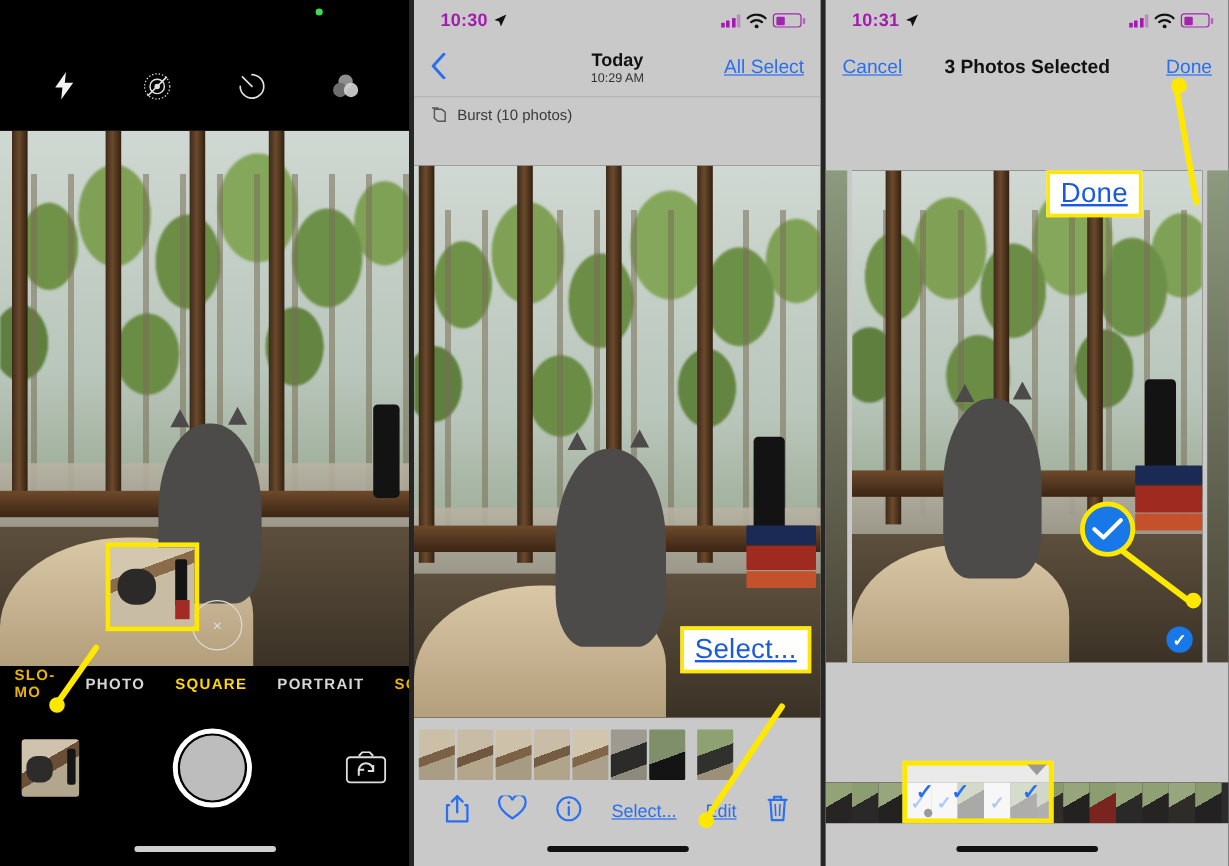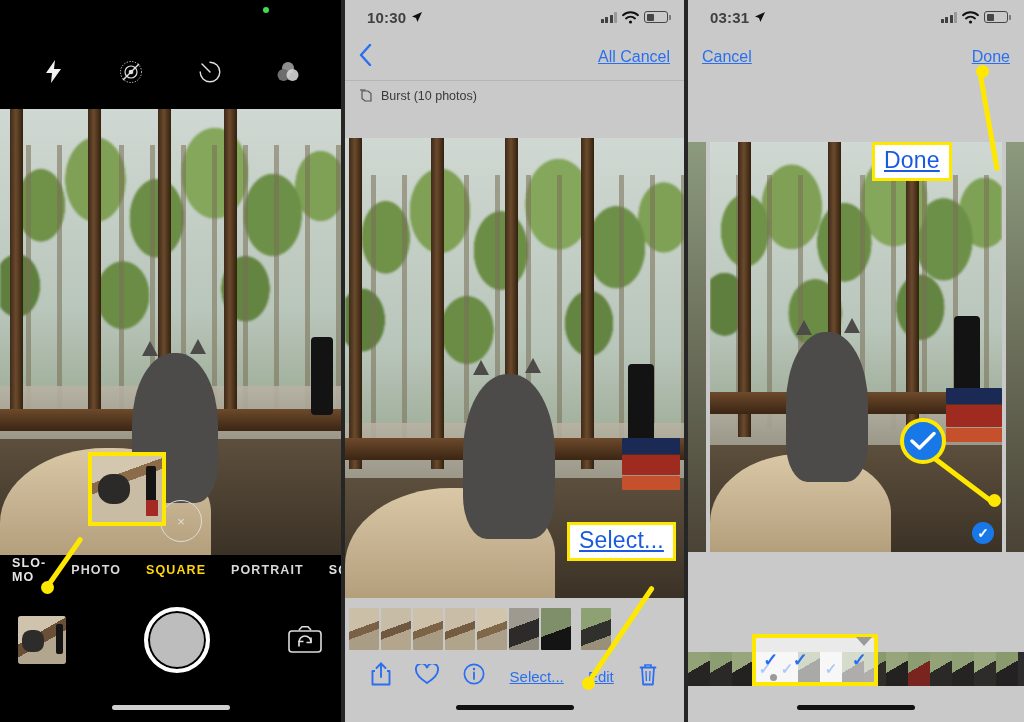--- a/index.html
+++ b/index.html
@@ -13,21 +13,21 @@
   #panel-burst  { left:345px; width:339px; background:#c9c9c9; }
   #panel-select { left:688px; width:336px; background:#c9c9c9; }
   .gutter { position:absolute; top:0; height:722px; width:4px; background:#262626; }
   #gutter-1 { left:341px; }
   #gutter-2 { left:684px; }
 
   
   .statusbar { position:relative; height:34px; display:flex; align-items:center;
                justify-content:space-between; padding:0 16px 0 22px; }
   .sb-dark .sb-time, .sb-dark .sb-right { color:#fff; }
-  .sb-light .sb-time, .sb-light .sb-right { color:#404040; }
+  .sb-light .sb-time, .sb-light .sb-right { color:#a21caf; }
   .sb-time { font-size:15px; font-weight:bold; letter-spacing:.2px;
              display:flex; align-items:center; gap:5px; }
   .sb-right { display:flex; align-items:center; gap:5px; }
   .bars { display:flex; align-items:flex-end; gap:1.5px; height:11px; }
   .bars i { display:block; width:3px; background:currentColor; border-radius:.5px; }
   .bars i:nth-child(1){height:4px;} .bars i:nth-child(2){height:6px;}
   .bars i:nth-child(3){height:8px;} .bars i:nth-child(4){height:11px; opacity:.35;}
   .batt { position:relative; width:24px; height:12px; border:1.4px solid currentColor;
           border-radius:3px; opacity:.95; }
   .batt::after { content:""; position:absolute; right:-4px; top:3px; width:2px; height:5px;
@@ -40,21 +40,21 @@
                   justify-content:space-around; padding:0 14px; }
   .cam-controls .ctl { width:34px; height:34px; display:flex; align-items:center;
                        justify-content:center; color:#e8e8e8; }
   .green-dot { position:absolute; right:72px; top:7px; width:6px; height:6px;
                border-radius:50%; background:#3ddc54; }
   .viewfinder { position:relative; height:446px; overflow:hidden; background:#4a4336; }
   .mode-strip { height:30px; display:flex; align-items:center; gap:25px;
                 padding-left:12px; color:#d8d8d8; font-size:12.5px;
                 letter-spacing:1.1px; font-weight:bold; overflow:hidden; }
   .mode-strip .mode.active { color:#ffd60a; }
-  .mode-strip .mode.dim { color:#e5e5e5; }
+  .mode-strip .mode.dim { color:#eab308; }
   .shutter-row { position:relative; height:110px; display:flex; align-items:center;
                  justify-content:space-between; padding:0 18px; }
   .last-thumb { width:48px; height:48px; border-radius:3px; overflow:hidden;
                 position:relative; background:#6b5b46; }
   .shutter { width:66px; height:66px; border-radius:50%; border:4px solid #fff;
              background:#bdbdbd; box-shadow:0 0 0 2px #000 inset; }
   .flip-cam { width:36px; height:32px; display:flex; align-items:center;
               justify-content:center; color:#ddd; }
   .home-ind { position:absolute; left:50%; transform:translateX(-50%); bottom:12px;
               width:118px; height:5px; border-radius:3px; background:#cfcfcf; }
@@ -278,21 +278,25 @@
           </div>
       </div>
     </div>
 
     <div class="navbar">
       <div class="nav-back">
         <svg width="13" height="22" viewBox="0 0 13 22">
             <path d="M11 1 L2 11 L11 21" fill="none" stroke="#2a6ff0" stroke-width="2.4" stroke-linecap="round" stroke-linejoin="round"></path>
           </svg>
       </div>
-      <div class="nav-link">All Cancel</div>
+      <div class="nav-center">
+        <div class="nav-title">Today</div>
+        <div class="nav-sub">10:29 AM</div>
+      </div>
+      <div class="nav-link">All Select</div>
     </div>
 
     <div class="burst-bar">
       <svg width="15" height="14" viewBox="0 0 15 14">
         <path d="M3 2 L9 2 L12 4.5 L12 12 L6 12 L3 9.5 Z" fill="none" stroke="#555" stroke-width="1.2"></path>
         <path d="M1 1 L6.5 1" stroke="#555" stroke-width="1.2"></path>
       </svg>
       <span>Burst (10 photos)</span>
     </div>
 
@@ -370,21 +374,21 @@
       <span>Select...</span>
     </div>
   </div>
 
   <div class="gutter" id="gutter-2"></div>
 
   <div class="panel" id="panel-select">
 
     <div class="statusbar sb-light">
       <div class="sb-time">
-        <span>03:31</span>
+        <span>10:31</span>
         <svg width="12" height="12" viewBox="0 0 12 12">
             <path d="M11 1 L1 5.6 L5 6.9 L6.4 11 Z" fill="#111"></path>
           </svg>
       </div>
       <div class="sb-right">
         <div class="bars">
             <i></i>
             <i></i>
             <i></i>
             <i></i>
@@ -395,20 +399,23 @@
           <circle cx="8.5" cy="11" r="1.6" fill="#111"></circle>
         </svg>
         <div class="batt">
             <i></i>
           </div>
       </div>
     </div>
 
     <div class="navbar">
       <div class="nav-link">Cancel</div>
+      <div class="nav-center">
+        <div class="nav-title" style="font-size:16px;">3 Photos Selected</div>
+      </div>
       <div class="nav-link">Done</div>
     </div>
 
     <div class="photo" style="position:absolute; left:22px; right:22px; top:142px; height:410px;">
       <div class="sky"></div>
       <div class="trees"></div>
       <div class="trunks"></div>
       <div class="deck"></div>
       <div class="mullion-v" style="left:28px;"></div>
       <div class="mullion-v" style="left:118px;"></div>

